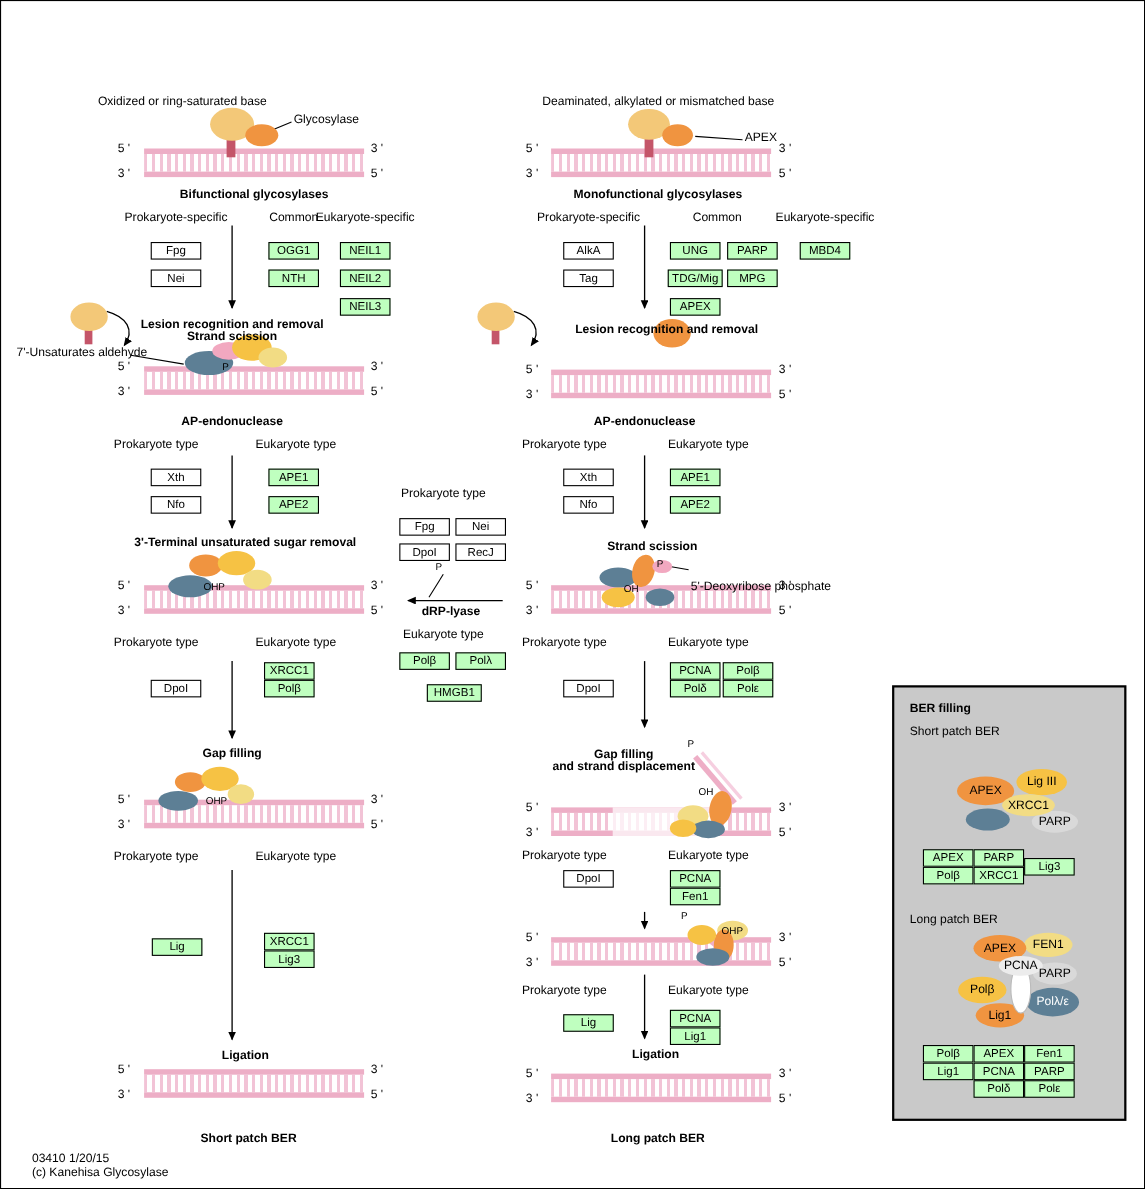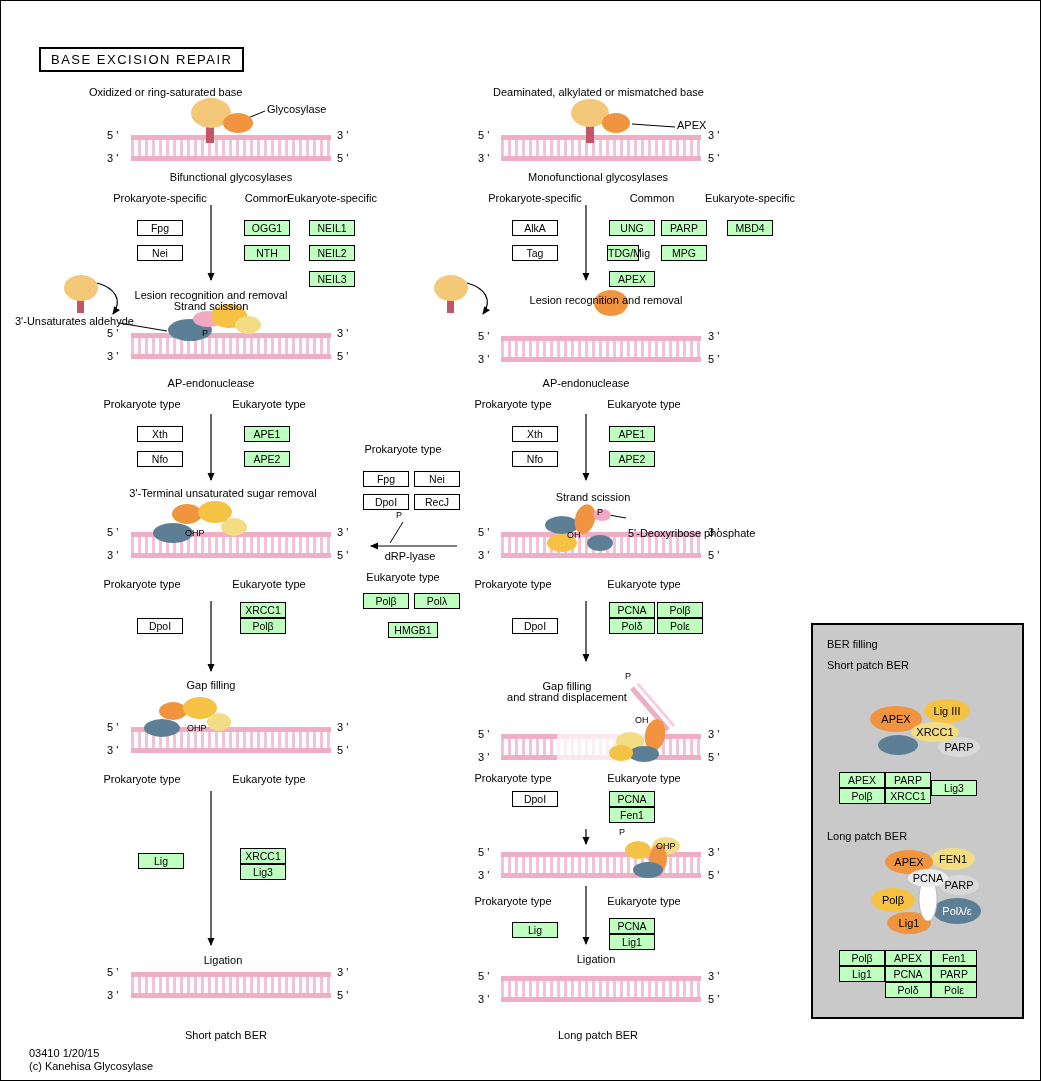--- a/index.html
+++ b/index.html
@@ -1,19 +1,19 @@
 <!DOCTYPE html>
 <html><head>
 <meta charset="utf-8">
 <style>
   * { margin:0; padding:0; box-sizing:border-box; }
   body { background:#fff; font-family:"Liberation Sans", sans-serif; }
   .canvas { position:relative; width:1041px; height:1081px; background:#fff; border:1px solid #000; overflow:hidden; }
   .t { position:absolute; font-size:11px; line-height:12px; color:#000; white-space:nowrap; z-index:3; }
-  .b { font-weight:normal; }
+  .b { font-weight:bold; }
   .c { text-align:center; }
   .sm { font-size:9px; line-height:10px; }
   .w { color:#fff; }
   .titlebox { position:absolute; left:38px; top:46px; border:2px solid #000; padding:3px 10px;
               font-size:13px; letter-spacing:1.5px; z-index:4; background:#fff; }
   .dna { position:absolute; width:200px; height:26px; z-index:1;
          border-top:5px solid #edaec6; border-bottom:5px solid #edaec6;
          background:repeating-linear-gradient(90deg,#f2c3d6 0 3px,#ffffff 3px 7px); }
   .fade { position:absolute; height:26px; background:rgba(255,255,255,.72); z-index:1; }
   .gbox { position:absolute; width:46px; height:16px; border:1px solid #000; background:#fff;
@@ -115,21 +115,20 @@
     <ellipse cx="956" cy="910" rx="24" ry="13" fill="#5d7f95"></ellipse>
     <ellipse cx="958" cy="884" rx="20" ry="10" fill="#d9d9d9"></ellipse>
     <ellipse cx="952" cy="858" rx="22" ry="11" fill="#f2dc84"></ellipse>
     <ellipse cx="892" cy="899" rx="22" ry="12" fill="#f6c244"></ellipse>
     <ellipse cx="908" cy="861" rx="24" ry="12" fill="#f09440"></ellipse>
     <ellipse cx="908" cy="922" rx="22" ry="11" fill="#f09440"></ellipse>
     <ellipse cx="927" cy="898" rx="9" ry="22" fill="#ffffff" stroke="#bbbbbb"></ellipse>
     <ellipse cx="927" cy="877" rx="20" ry="9" fill="#ececec"></ellipse>
   </svg>
 
-  <div class="titlebox">BASE EXCISION REPAIR</div>
 
   <div class="dna" style="left:130px;top:134px"></div>
   <div class="dna" style="left:130px;top:332px"></div>
   <div class="dna" style="left:130px;top:531px"></div>
   <div class="dna" style="left:130px;top:726px"></div>
   <div class="dna" style="left:130px;top:971px"></div>
   <div class="dna" style="left:500px;top:134px"></div>
   <div class="dna" style="left:500px;top:335px"></div>
   <div class="dna" style="left:500px;top:531px"></div>
   <div class="dna" style="left:500px;top:733px"></div>
@@ -190,21 +189,21 @@
   <span class="t c" style="left:283px;top:191px;width:96px">Eukaryote-specific</span>
   <div class="gbox" style="left:136px;top:219px">Fpg</div>
   <div class="gbox" style="left:136px;top:244px">Nei</div>
   <div class="gbox green" style="left:243px;top:219px">OGG1</div>
   <div class="gbox green" style="left:243px;top:244px">NTH</div>
   <div class="gbox green" style="left:308px;top:219px">NEIL1</div>
   <div class="gbox green" style="left:308px;top:244px">NEIL2</div>
   <div class="gbox green" style="left:308px;top:270px">NEIL3</div>
   <span class="t b c" style="left:110px;top:288px;width:200px">Lesion recognition and removal</span>
   <span class="t b c" style="left:110px;top:299px;width:200px">Strand scission</span>
-  <span class="t" style="left:14px;top:314px">3'-Unsaturates aldehyde</span>
+  <span class="t" style="left:14px;top:314px">7'-Unsaturates aldehyde</span>
   <span class="t sm" style="left:201px;top:327px">P</span>
   <span class="t b c" style="left:110px;top:376px;width:200px">AP-endonuclease</span>
   <span class="t c" style="left:96px;top:397px;width:90px">Prokaryote type</span>
   <span class="t c" style="left:223px;top:397px;width:90px">Eukaryote type</span>
   <div class="gbox" style="left:136px;top:425px">Xth</div>
   <div class="gbox" style="left:136px;top:450px">Nfo</div>
   <div class="gbox green" style="left:243px;top:425px">APE1</div>
   <div class="gbox green" style="left:243px;top:450px">APE2</div>
   <span class="t b c" style="left:97px;top:486px;width:250px">3'-Terminal unsaturated sugar removal</span>
   <span class="t sm" style="left:184px;top:527px">OHP</span>
@@ -238,21 +237,21 @@
   <span class="t" style="left:492px;top:85px">Deaminated, alkylated or mismatched base</span>
   <span class="t" style="left:676px;top:118px">APEX</span>
   <span class="t b c" style="left:497px;top:170px;width:200px">Monofunctional glycosylases</span>
   <span class="t c" style="left:486px;top:191px;width:96px">Prokaryote-specific</span>
   <span class="t c" style="left:620px;top:191px;width:62px">Common</span>
   <span class="t c" style="left:701px;top:191px;width:96px">Eukaryote-specific</span>
   <div class="gbox" style="left:511px;top:219px">AlkA</div>
   <div class="gbox" style="left:511px;top:244px">Tag</div>
   <div class="gbox green" style="left:608px;top:219px">UNG</div>
   <div class="gbox green" style="left:660px;top:219px">PARP</div>
-  <div class="gbox green" style="left:606px;top:244px;width:32px">TDG/Mig</div>
+  <div class="gbox green" style="left:606px;top:244px;width:50px">TDG/Mig</div>
   <div class="gbox green" style="left:660px;top:244px">MPG</div>
   <div class="gbox green" style="left:608px;top:270px">APEX</div>
   <div class="gbox green" style="left:726px;top:219px">MBD4</div>
   <span class="t b c" style="left:505px;top:293px;width:200px">Lesion recognition and removal</span>
   <span class="t b c" style="left:485px;top:376px;width:200px">AP-endonuclease</span>
   <span class="t c" style="left:467px;top:397px;width:90px">Prokaryote type</span>
   <span class="t c" style="left:598px;top:397px;width:90px">Eukaryote type</span>
   <div class="gbox" style="left:511px;top:425px">Xth</div>
   <div class="gbox" style="left:511px;top:450px">Nfo</div>
   <div class="gbox green" style="left:608px;top:425px">APE1</div>

